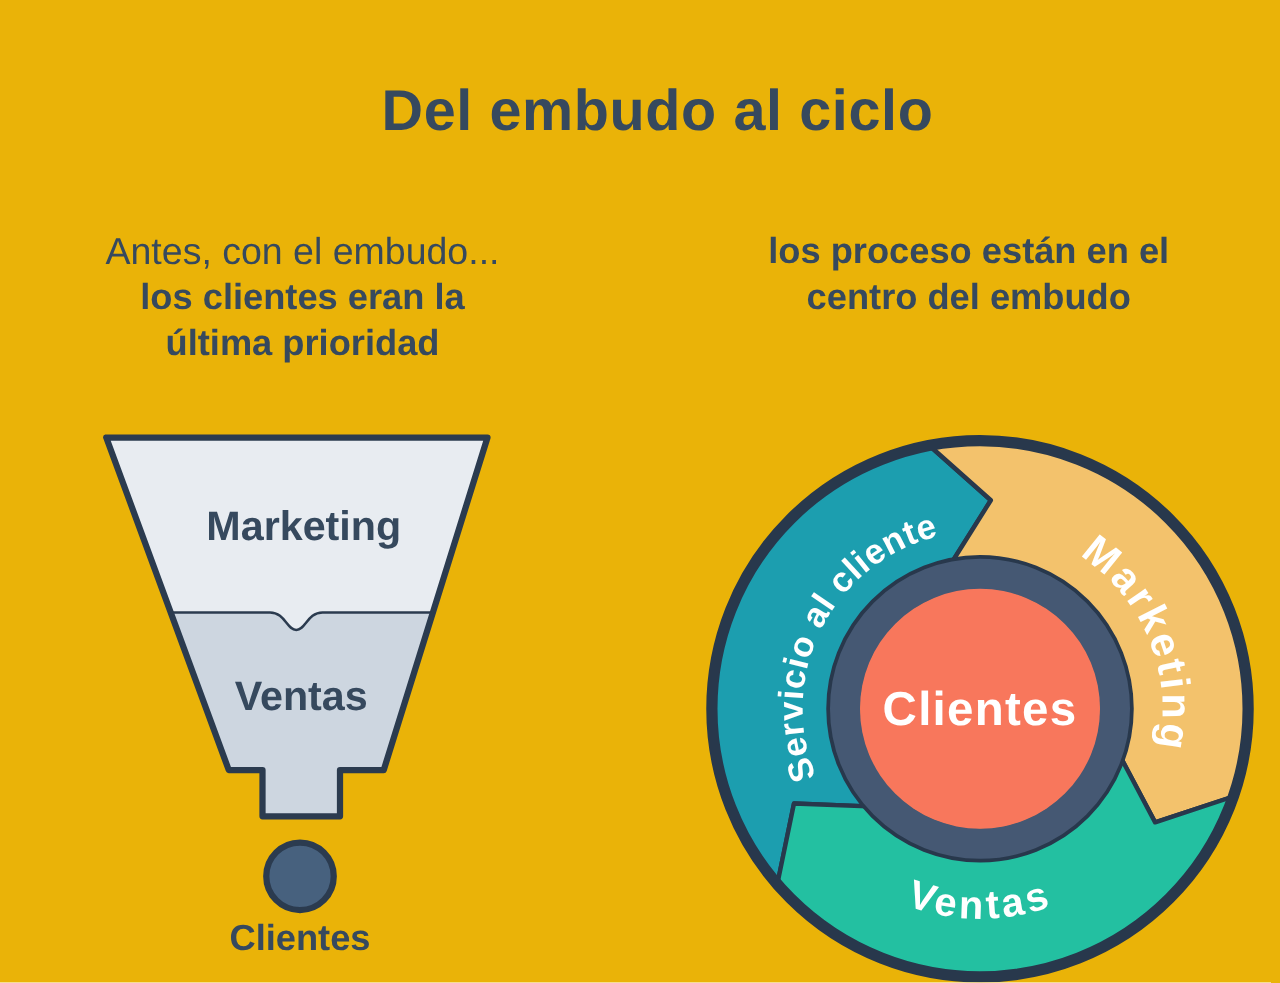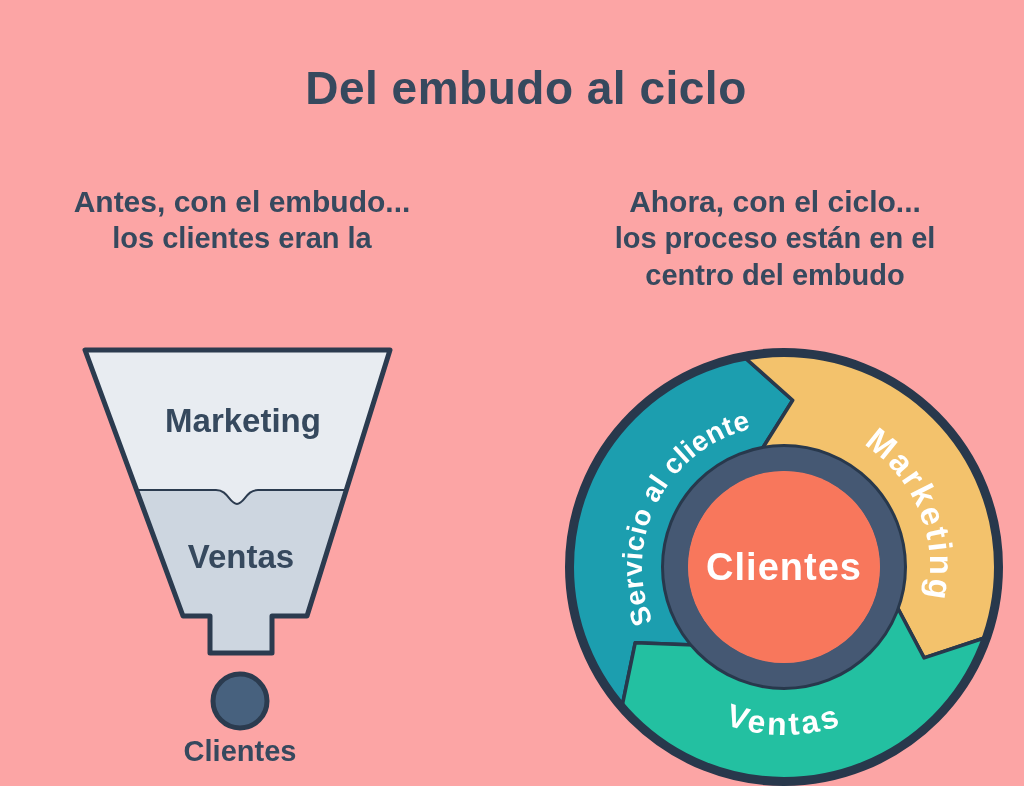--- a/index.html
+++ b/index.html
@@ -1,25 +1,25 @@
 <!DOCTYPE html>
 <html><head>
 <meta charset="utf-8">
 <style>
   html,body{margin:0;padding:0;background:#fff;}
   .canvas{
-    position:relative;width:1024px;height:786px;background:#fca5a5;overflow:hidden;
+    position:relative;width:1024px;height:786px;background:#eab308;overflow:hidden;
     font-family:"Liberation Sans", sans-serif;color:#36495E;
   }
   .page-title{
     position:absolute;left:26px;top:62px;width:1000px;text-align:center;
     font-size:46px;font-weight:700;letter-spacing:0.5px;color:#36495E;line-height:52px;
   }
   .heading{position:absolute;top:183px;width:420px;text-align:center;font-size:29px;line-height:37px;color:#36495E;}
-  .heading .h1line{font-weight:700;font-size:30px;}
+  .heading .h1line{font-weight:400;font-size:30px;}
   .heading .hline{font-weight:700;}
   .heading-left{left:32px;}
   .heading-right{left:565px;}
   .funnel-svg{position:absolute;left:60px;top:340px;}
   .flywheel-svg{position:absolute;left:554px;top:337px;}
   .funnel-label{font-size:33px;font-weight:600;fill:#36495E;}
   .wheel-label{fill:#ffffff;font-weight:600;}
   .center-label{fill:#ffffff;font-weight:700;font-size:38px;letter-spacing:1px;}
   .dot-caption{
     position:absolute;left:90px;top:735px;width:300px;text-align:center;
@@ -29,24 +29,24 @@
 </head>
 <body>
 
 <div class="canvas">
 
   <div class="page-title">Del embudo al ciclo</div>
 
   <div class="heading heading-left">
     <div class="h1line">Antes, con el embudo...</div>
     <div class="hline">los clientes eran la</div>
+    <div class="hline">última prioridad</div>
   </div>
 
   <div class="heading heading-right">
-    <div class="h1line">Ahora, con el ciclo...</div>
     <div class="hline">los proceso están en el</div>
     <div class="hline">centro del embudo</div>
   </div>
 
   <svg class="funnel-svg" width="360" height="395" viewBox="60 340 360 395">
 
     <path d="M 85 350 L 390 350 L 307 616 L 272 616 L 272 653 L 210 653 L 210 616 L 183 616 Z" fill="#CDD6E0"></path>
 
     <path d="M 85 350 L 390 350 L 346.3 490 L 258 490 C 246 490 244.5 504 237 504 C 229.5 504 228 490 216 490 L 136.6 490 Z" fill="#E8ECF1"></path>
 

